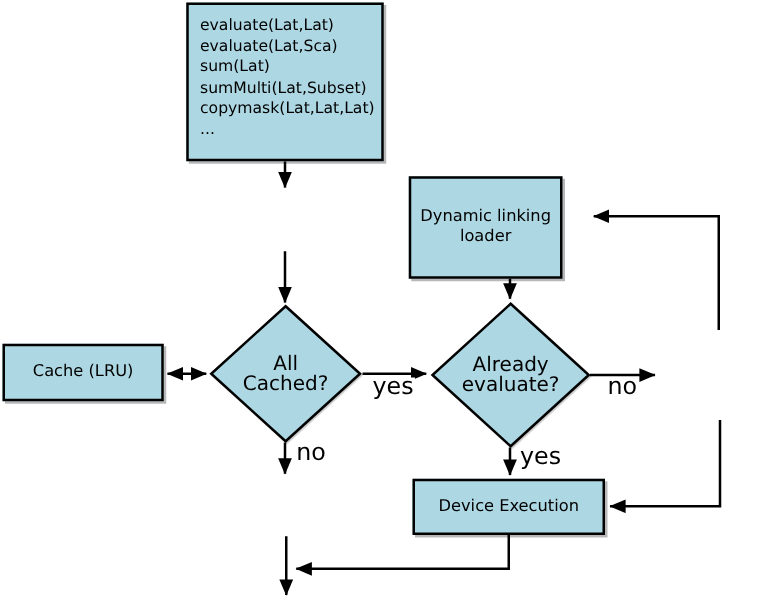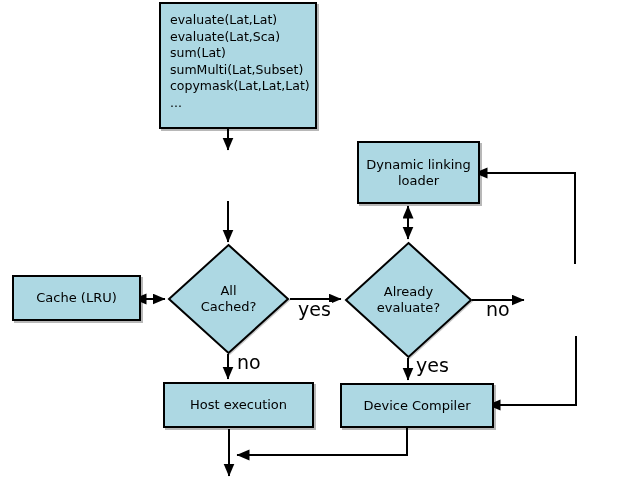--- a/index.html
+++ b/index.html
@@ -30,21 +30,20 @@
     stroke: var(--border);
     stroke-width: 2;
     fill: none;
   }
   .node {
     position: absolute;
     box-sizing: border-box;
     background: var(--node-fill);
     border: 2px solid var(--border);
     box-shadow: 2px 2px 0 rgba(0,0,0,0.28);
-    margin-left: 10px;
   }
   .node.centered {
     display: flex;
     align-items: center;
     justify-content: center;
     text-align: center;
     font-size: 13px;
     line-height: 16px;
   }
   .code {
@@ -67,21 +66,21 @@
     stroke-width: 2;
     filter: drop-shadow(1px 1px 0 rgba(0,0,0,0.22));
   }
   .dlabel {
     position: absolute;
     left: 0; top: 0; right: 0; bottom: 0;
     display: flex;
     align-items: center;
     justify-content: center;
     text-align: center;
-    font-size: 13px;
+    font-size: 16px;
     line-height: 16px;
   }
   .edge-label {
     position: absolute;
     font-size: 19px;
     line-height: 14px;
     background: var(--background);
     padding: 0 1px;
   }
 </style>
@@ -123,34 +122,31 @@
       <div>copymask(Lat,Lat,Lat)</div>
       <div>...</div>
     </div>
   </div>
 
 
   <div class="node centered" style="left:2px; top:275px; width:129px; height:46px;">
     <span>Cache (LRU)</span>
   </div>
 
-  <div class="node centered" style="left:347px; top:141px; width:123px; height:63px;">
+  <div class="node centered" style="left:327px; top:141px; width:123px; height:82px;">
     <span>
       <span style="display:block;">Dynamic linking</span>
       <span style="display:block;">loader</span>
     </span>
   </div>
 
 
-  <div class="node centered" style="left:153px; top:382px; width:151px; height:46px;">
-    <span>Host execution</span>
-  </div>
 
   <div class="node centered" style="left:330px; top:383px; width:154px; height:45px;">
-    <span>Device Compiler</span>
+    <span>Device Execution</span>
   </div>
 
   <div class="diamond" style="left:167px; top:243px; width:123px; height:112px;">
     <svg width="123" height="112" viewBox="0 0 123 112">
       <polygon points="61.5,2 121,56 61.5,110 2,56"></polygon>
     </svg>
     <div class="dlabel">
       <span>
         <span style="display:block;">All</span>
         <span style="display:block;">Cached?</span>

